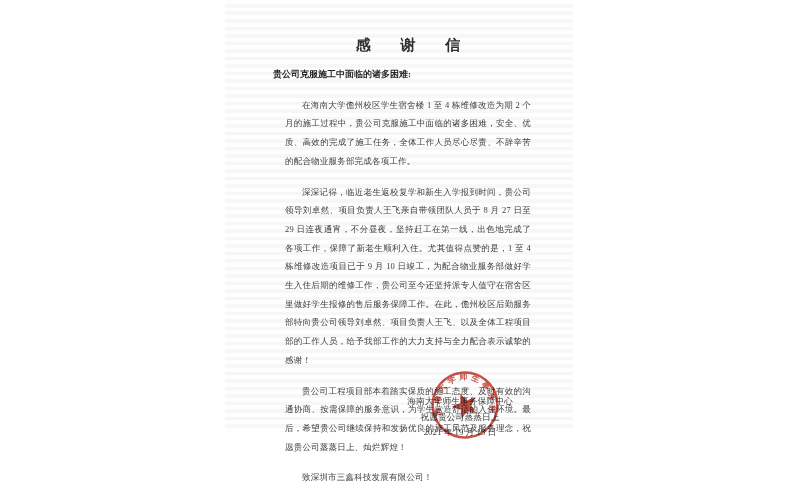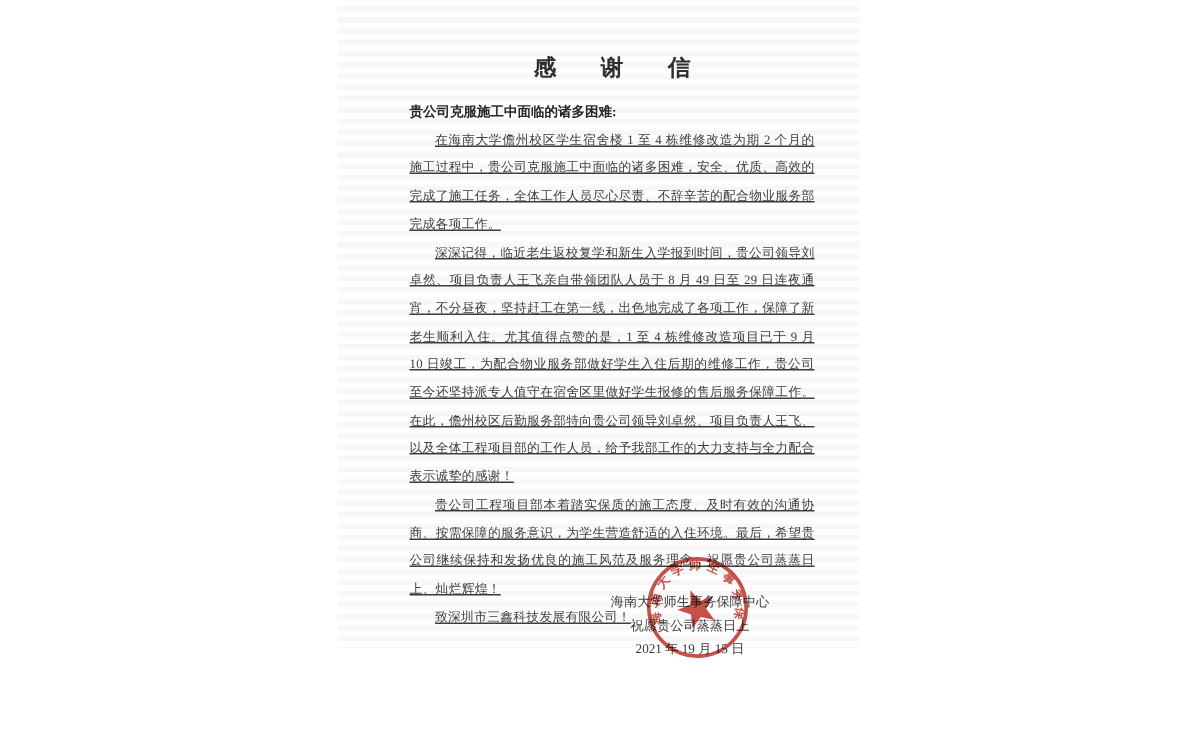--- a/index.html
+++ b/index.html
@@ -43,28 +43,27 @@
     padding-left: 13px; 
     margin-bottom: 10px;
   }
   .salutation {
     font-size: 9px;
     font-weight: bold;
     color: #28282c;
     line-height: 18.7px;
   }
   .body-par {
-    margin: 0;
+    margin: 12px;
     text-indent: 2em;
     font-size: 8.5px;
     line-height: 18.7px;
     color: #3d3d40;
     text-align: justify;
     letter-spacing: 0.2px;
-    text-decoration: underline;
   }
   .signature {
     position: absolute;
     left: 150px;
     top: 394px;
     width: 170px;
     text-align: center;
     font-size: 8.8px;
     line-height: 15.5px;
     color: #3d3d40;
@@ -83,21 +82,21 @@
 <body>
 
 <div class="stage">
   <div class="paper">
     <div class="content">
       <div class="title">感  谢  信</div>
 
       <div class="salutation">贵公司克服施工中面临的诸多困难:</div>
 
       <p class="body-par">在海南大学儋州校区学生宿舍楼 1 至 4 栋维修改造为期 2 个月的施工过程中，贵公司克服施工中面临的诸多困难，安全、优质、高效的完成了施工任务，全体工作人员尽心尽责、不辞辛苦的配合物业服务部完成各项工作。</p>
-      <p class="body-par">深深记得，临近老生返校复学和新生入学报到时间，贵公司领导刘卓然、项目负责人王飞亲自带领团队人员于 8 月 49 日至 29 日连夜通宵，不分昼夜，坚持赶工在第一线，出色地完成了各项工作，保障了新老生顺利入住。尤其值得点赞的是，1 至 4 栋维修改造项目已于 9 月 10 日竣工，为配合物业服务部做好学生入住后期的维修工作，贵公司至今还坚持派专人值守在宿舍区里做好学生报修的售后服务保障工作。在此，儋州校区后勤服务部特向贵公司领导刘卓然、项目负责人王飞、以及全体工程项目部的工作人员，给予我部工作的大力支持与全力配合表示诚挚的感谢！</p>
+      <p class="body-par">深深记得，临近老生返校复学和新生入学报到时间，贵公司领导刘卓然、项目负责人王飞亲自带领团队人员于 8 月 27 日至 29 日连夜通宵，不分昼夜，坚持赶工在第一线，出色地完成了各项工作，保障了新老生顺利入住。尤其值得点赞的是，1 至 4 栋维修改造项目已于 9 月 10 日竣工，为配合物业服务部做好学生入住后期的维修工作，贵公司至今还坚持派专人值守在宿舍区里做好学生报修的售后服务保障工作。在此，儋州校区后勤服务部特向贵公司领导刘卓然、项目负责人王飞、以及全体工程项目部的工作人员，给予我部工作的大力支持与全力配合表示诚挚的感谢！</p>
       <p class="body-par">贵公司工程项目部本着踏实保质的施工态度、及时有效的沟通协商、按需保障的服务意识，为学生营造舒适的入住环境。最后，希望贵公司继续保持和发扬优良的施工风范及服务理念，祝愿贵公司蒸蒸日上、灿烂辉煌！</p>
       <p class="body-par">致深圳市三鑫科技发展有限公司！</p>
     </div>
 
     <div class="signature">
       <div>海南大学师生事务保障中心</div>
       <div>祝愿贵公司蒸蒸日上</div>
       <div>2021 年 19 月 15 日</div>
     </div>
 

